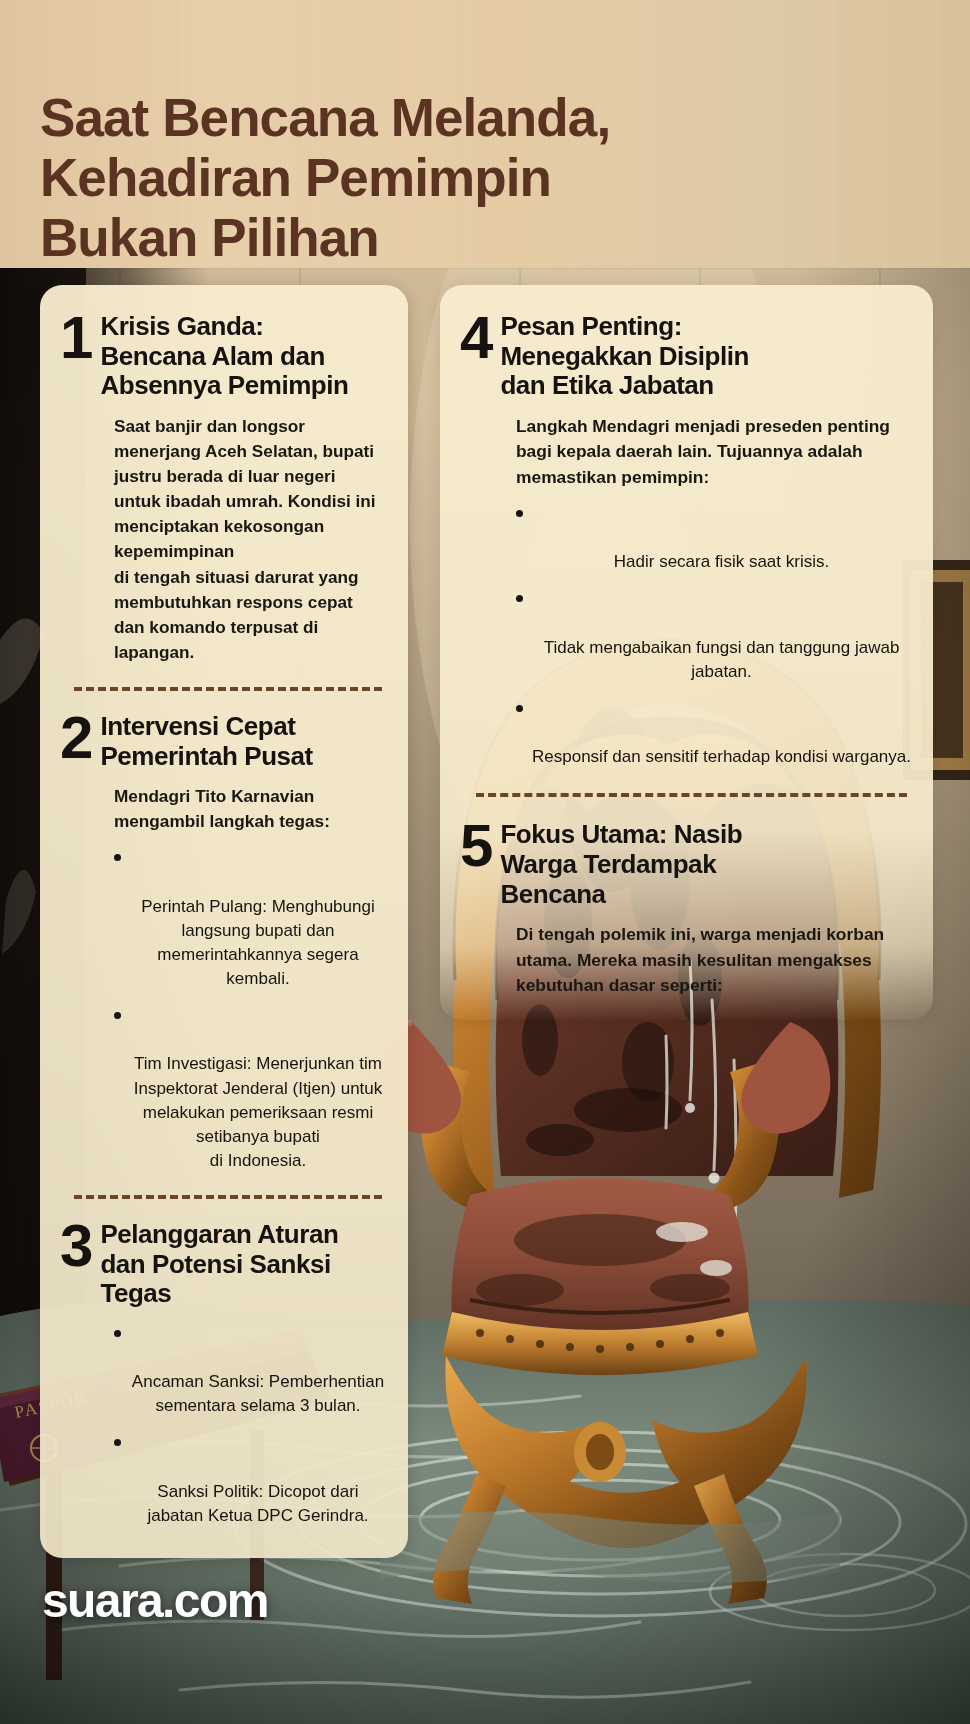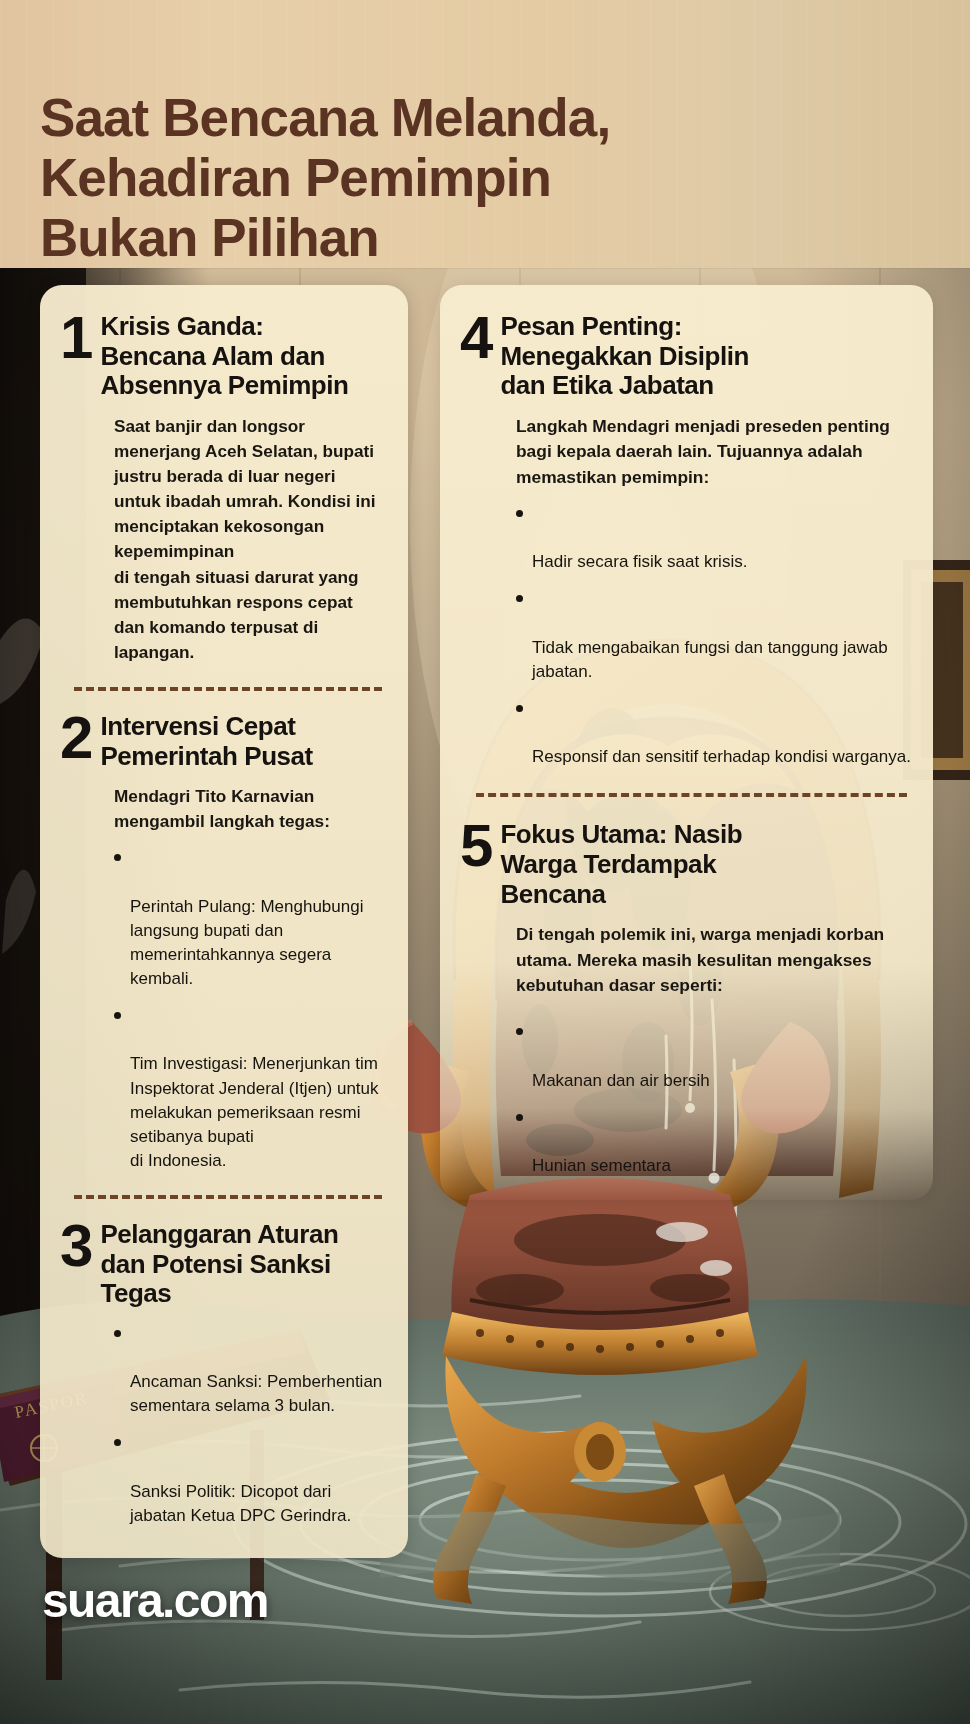--- a/index.html
+++ b/index.html
@@ -148,20 +148,21 @@
     margin-top: 12px;
   }
   ul.bullets li {
     position: relative;
     padding-left: 16px;
     margin-bottom: 13px;
     font-size: 17px;
     line-height: 1.42;
     color: #17140f;
     white-space: pre-line;
+    text-align: center;
   }
   ul.bullets li:last-child { margin-bottom: 0; }
   ul.bullets li .dot {
     position: absolute;
     left: 0; top: 8px;
     width: 7px; height: 7px;
     border-radius: 50%;
     background: #17140f;
   }
 
@@ -520,29 +521,19 @@
 
     <div class="section">
       <div class="sec-head">
         <div class="sec-num">5</div>
         <div class="sec-title" style="white-space:pre-line">Fokus Utama: Nasib
 Warga Terdampak
 Bencana</div>
       </div>
       <div class="sec-body">
         <div class="lead-bold">Di tengah polemik ini, warga menjadi korban utama. Mereka masih kesulitan mengakses kebutuhan dasar seperti:</div>
-        <ul class="bullets" style="margin-top:22px">
-          <li>
-            <span class="dot"></span>
-            <span>Makanan dan air bersih</span>
-          </li>
-          <li>
-            <span class="dot"></span>
-            <span>Hunian sementara</span>
-          </li>
-        </ul>
       </div>
     </div>
   </div>
 
   <div id="logo">suara.com</div>
 
 </div>
 
 </body></html>

